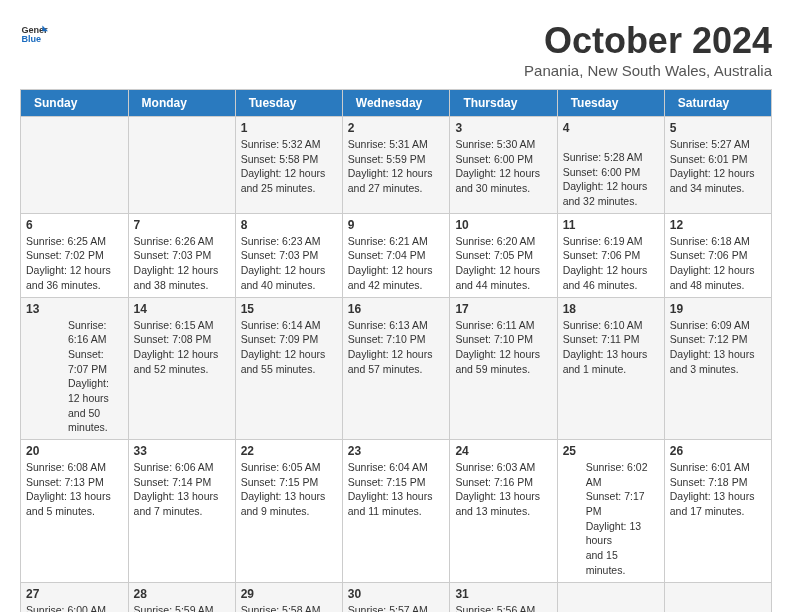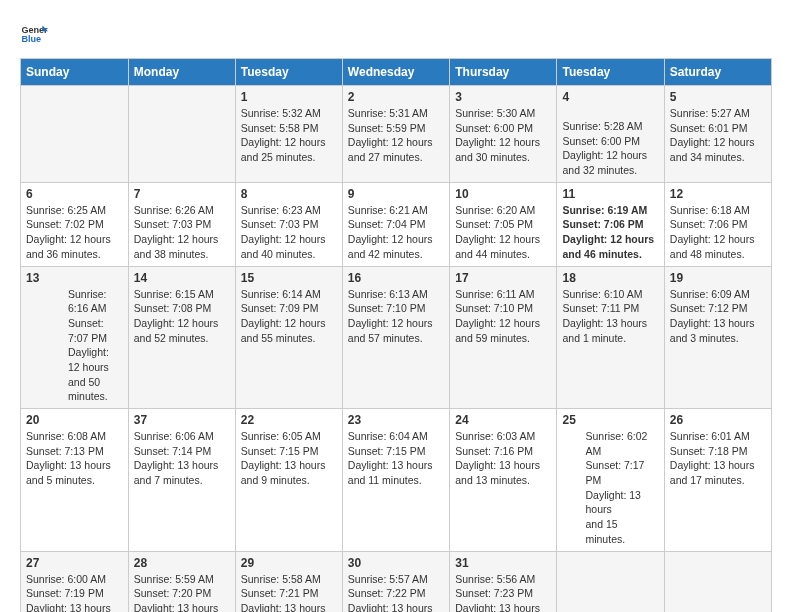--- a/index.html
+++ b/index.html
@@ -39,21 +39,21 @@
     }
     table {
       width: 100%;
       border-collapse: collapse;
       font-size: 11px;
     }
     thead tr th {
       background-color: #2a7abf;
       color: #fff;
       text-align: left;
-      padding: 6px 5px;
+      padding: 6px 13px;
       font-size: 12px;
       font-weight: bold;
       border: 1px solid #ccc;
     }
     tbody tr td {
       border: 1px solid #ccc;
       vertical-align: top;
       padding: 4px 5px;
       height: 80px;
       width: 108px;
@@ -83,20 +83,24 @@
 </head>
 <body>
 
 <div class="header-section">
   <div class="logo">
     <svg class="logo-icon" viewBox="0 0 40 40">
       <text x="2" y="18" font-size="13" font-weight="bold" fill="#333">General</text>
       <text x="2" y="32" font-size="13" font-weight="bold" fill="#1a6bbf">Blue</text>
       <polygon points="32,8 40,16 32,16" fill="#1a6bbf"></polygon>
     </svg>
+  </div>
+  <div class="title-section">
+    <div class="month-title">October 2024</div>
+    <div class="location-title">Panania, New South Wales, Australia</div>
   </div>
 </div>
 
 <table>
   <thead>
     <tr>
 
     <th>Sunday</th>
         <th>Monday</th>
         <th>Tuesday</th>
@@ -177,21 +181,21 @@
         </td>
         <td>
           <span class="day-number">10</span>
           <div class="day-info" style="white-space: pre-line;">Sunrise: 6:20 AM
 Sunset: 7:05 PM
 Daylight: 12 hours
 and 44 minutes.</div>
         </td>
         <td>
           <span class="day-number">11</span>
-          <div class="day-info" style="white-space: pre-line; font-weight: bold;">Sunrise: 6:19 AM
+          <div class="day-info" style="white-space: pre-line;">Sunrise: 6:19 AM
 Sunset: 7:06 PM
 Daylight: 12 hours
 and 46 minutes.</div>
         </td>
         <td>
           <span class="day-number">12</span>
           <div class="day-info" style="white-space: pre-line;">Sunrise: 6:18 AM
 Sunset: 7:06 PM
 Daylight: 12 hours
 and 48 minutes.</div>
@@ -250,21 +254,21 @@
       </tr>
       <tr>
         <td>
           <span class="day-number">20</span>
           <div class="day-info" style="white-space: pre-line;">Sunrise: 6:08 AM
 Sunset: 7:13 PM
 Daylight: 13 hours
 and 5 minutes.</div>
         </td>
         <td>
-          <span class="day-number">37</span>
+          <span class="day-number">33</span>
           <div class="day-info" style="white-space: pre-line;">Sunrise: 6:06 AM
 Sunset: 7:14 PM
 Daylight: 13 hours
 and 7 minutes.</div>
         </td>
         <td>
           <span class="day-number">22</span>
           <div class="day-info" style="white-space: pre-line;">Sunrise: 6:05 AM
 Sunset: 7:15 PM
 Daylight: 13 hours

